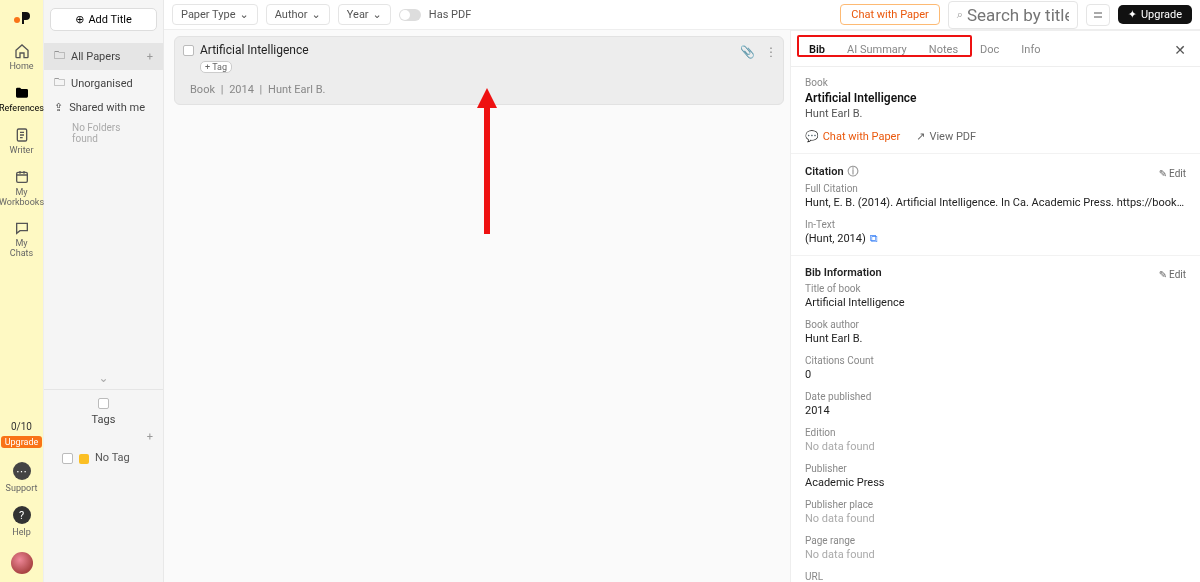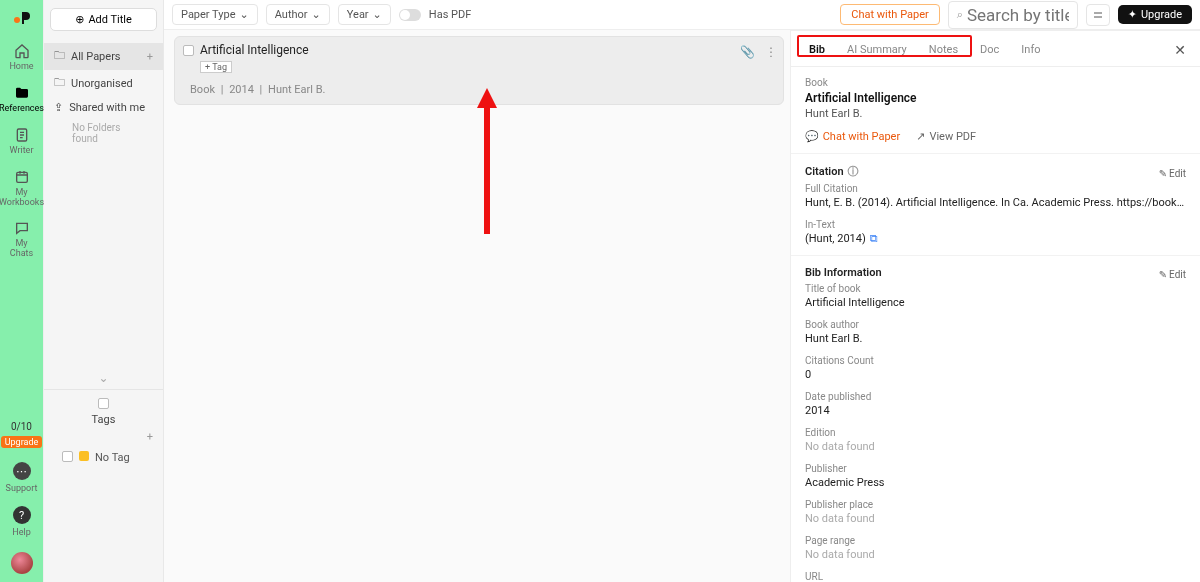--- a/index.html
+++ b/index.html
@@ -1,19 +1,19 @@
 <!DOCTYPE html>
 <html><head>
 <meta charset="utf-8">
 <style>
 * { box-sizing: border-box; margin: 0; padding: 0; font-family: -apple-system, BlinkMacSystemFont, "Segoe UI", Roboto, sans-serif; }
 body { width: 1200px; height: 582px; background: #fafafa; position: relative; overflow: hidden; font-size: 12px; color: #1a1a1a; }
 
 
-.left-rail { position: absolute; left: 0; top: 0; width: 44px; height: 100%; background: #86efac; border-right: 1px solid #eee; display: flex; flex-direction: column; align-items: center; padding-top: 8px; }
+.left-rail { position: absolute; left: 0; top: 0; width: 44px; height: 100%; background: #fef9c3; border-right: 1px solid #eee; display: flex; flex-direction: column; align-items: center; padding-top: 8px; }
 .left-rail .logo { width: 20px; height: 20px; margin-bottom: 14px; display:flex; align-items:center; justify-content:center;}
 .rail-item { display: flex; flex-direction: column; align-items: center; gap: 2px; margin-bottom: 12px; cursor: pointer; }
 .rail-item .ico { width: 18px; height: 18px; display:flex; align-items:center; justify-content:center; color:#555; }
 .rail-item.active .ico { color:#000; }
 .rail-label { font-size: 9px; color: #666; text-align:center; line-height:1.1; }
 .rail-item.active .rail-label { color:#000; }
 .rail-bottom { margin-top: auto; display:flex; flex-direction:column; align-items:center; padding-bottom:8px; gap:4px;}
 .counter { font-size:10px; color:#333; }
 .badge-upgrade { background:#f97316; color:#fff; font-size:9px; padding:1px 4px; border-radius:3px; }
 .help-circle { width:18px;height:18px;border-radius:50%;background:#444;color:#fff;display:flex;align-items:center;justify-content:center;font-size:11px;}
@@ -25,42 +25,42 @@
 .add-papers { width: 100%; border: 1px solid #ddd; background: #fff; border-radius: 5px; padding: 4px 6px; font-size: 11px; display:flex; align-items:center; justify-content:center; gap:4px; cursor:pointer;}
 .folder-section { padding: 4px 0; }
 .folder-row { display:flex; align-items:center; gap:6px; padding: 4px 10px; font-size:11px; color:#444; cursor:pointer; }
 .folder-row.active { background:#e5e5e5; }
 .folder-row .plus { margin-left:auto; color:#999; }
 .nofolder { font-size:10px; color:#aaa; padding:4px 18px 4px 28px; }
 .sb-collapse { text-align:center; color:#aaa; padding:4px 0; cursor:pointer;}
 .tags-section { border-top:1px solid #e5e5e5; padding:4px 0; margin-top:auto;}
 .tag-hdr { display:flex; align-items:center; gap:4px; padding:4px 10px; font-size:11px; color:#444;flex-direction:column;}
 .tag-hdr .plus { margin-left:auto;color:#999;}
-.tag-row{display:flex;align-items:flex-start;gap:6px;padding:4px 18px;font-size:11px;color:#555;}
+.tag-row{display:flex;align-items:flex-end;gap:6px;padding:4px 18px;font-size:11px;color:#555;}
 .tag-swatch{width:10px;height:10px;background:#fbbf24;border-radius:2px;}
 
 
 .topbar { position:absolute; left:164px; top:0; right:0; height:30px; background:#fff; border-bottom:1px solid #eee; display:flex; align-items:center; padding:0 8px; gap:8px;}
 .filter-btn { border:1px solid #e5e5e5; background:#fff; border-radius:4px; padding:3px 8px; font-size:11px; color:#555; display:inline-flex; align-items:flex-end; gap:4px; cursor:pointer;}
 .toggle { width:22px; height:12px; background:#ddd; border-radius:6px; position:relative; cursor:pointer;}
 .toggle::after{content:"";position:absolute;left:1px;top:1px;width:10px;height:10px;border-radius:50%;background:#fff;}
 .has-pdf{font-size:11px;color:#555;}
 .top-right{margin-left:auto;display:flex;align-items:center;gap:8px;}
 .chat-paper-btn{border:1px solid #fdba74;color:#ea580c;background:#fff;border-radius:4px;padding:3px 10px;font-size:11px;cursor:pointer;}
 .search-field{border:1px solid #e5e5e5;border-radius:4px;padding:3px 8px;font-size:11px;color:#999;display:flex;align-items:center;gap:4px;width:130px;}
 .icon-btn{border:1px solid #e5e5e5;background:#fff;width:24px;height:22px;border-radius:4px;display:flex;align-items:center;justify-content:center;cursor:pointer;color:#555;}
 .upgrade-btn{background:#111;color:#fff;border-radius:5px;padding:3px 10px;font-size:11px;display:flex;align-items:center;gap:4px;cursor:pointer;}
 
 
 .main { position:absolute; left:164px; top:30px; width:626px; bottom:0; padding:6px 6px 6px 10px;}
 .paper-card { background:#ededed; border:1px solid #e2e2e2; border-radius:6px; padding:6px 8px 8px 8px; position:relative;}
 .paper-card .title-row{display:flex;align-items:center;gap:6px;}
 .chk{width:11px;height:11px;border:1px solid #bbb;background:#fff;border-radius:2px;}
 .paper-title{font-size:12px;color:#222;}
-.tag-chip{display:inline-flex;align-items:center;gap:2px;border:1px solid #ccc;background:#fff;border-radius:0;padding:0 4px;font-size:9px;color:#666;margin-left:17px;margin-top:4px;}
+.tag-chip{display:inline-flex;align-items:center;gap:2px;border:1px solid #ccc;background:#fff;border-radius:5px;padding:0 4px;font-size:9px;color:#666;margin-left:17px;margin-top:4px;}
 .meta-row{color:#888;font-size:11px;margin-top:10px;margin-left:4px;}
 .meta-row span{padding:0 3px;}
 .card-actions{position:absolute;right:6px;top:8px;display:flex;align-items:center;gap:10px;color:#888;}
 
 
 .arrow { position:absolute; left:475px; top:84px; width:24px; height:150px; pointer-events:none;}
 
 
 .details{position:absolute;right:0;top:30px;width:410px;bottom:0;background:#fff;border-left:1px solid #eee;overflow:hidden;}
 .tabrow{display:flex;align-items:center;gap:14px;padding:10px 14px 8px;border-bottom:1px solid #eee;border-top:1px solid #eee;position:relative;}

